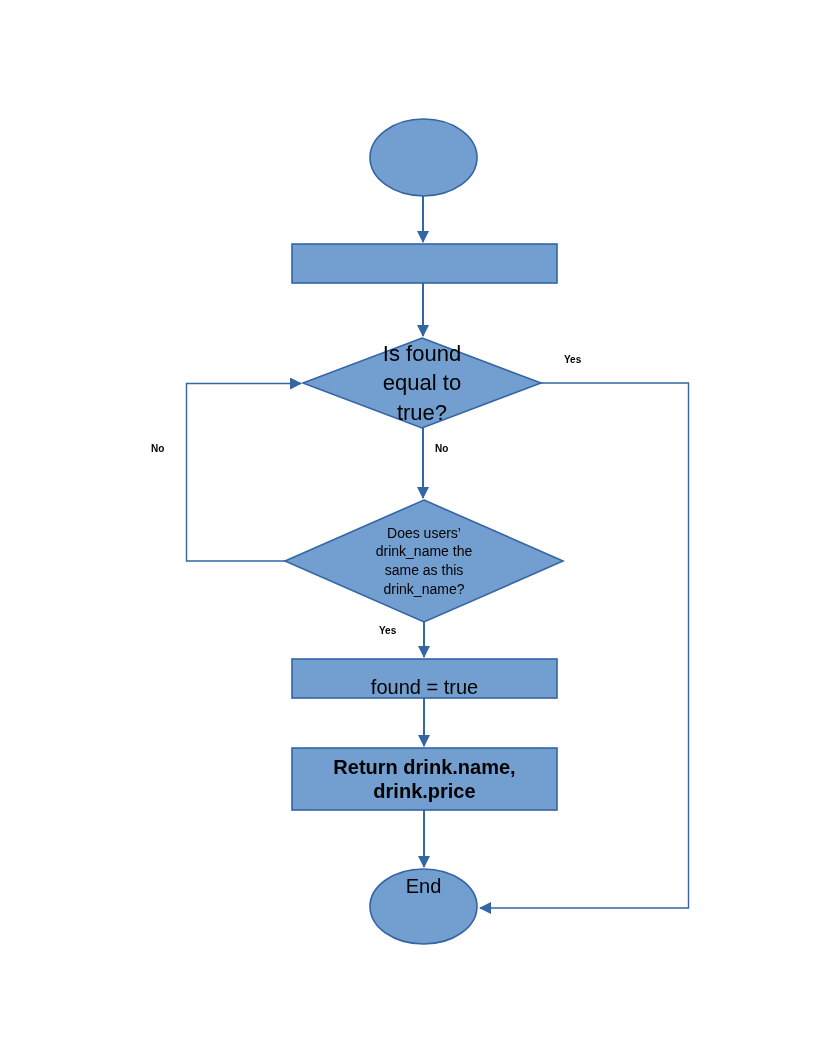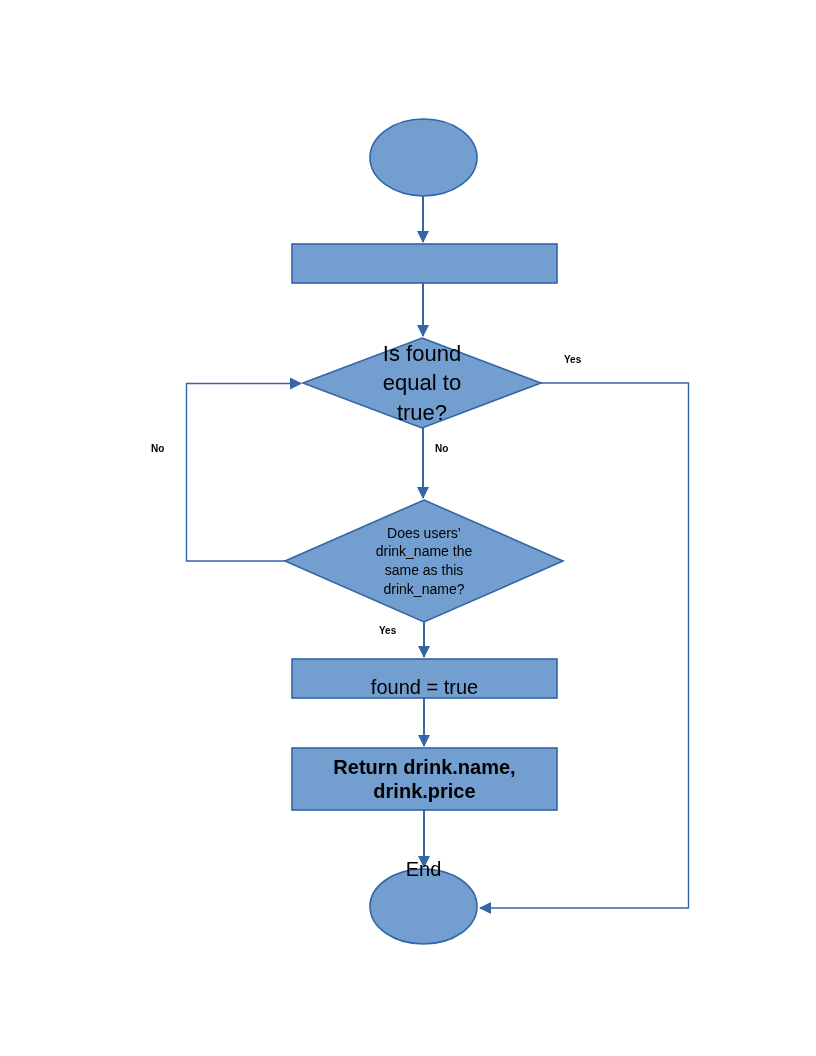--- a/index.html
+++ b/index.html
@@ -97,20 +97,20 @@
   <div class="node-label fs-14" style="left:285px; top:500px; width:278px; height:122px;">Does users’
 drink_name the
 same as this
 drink_name?</div>
 
   <div class="node-label fs-20" style="left:292px; top:659px; width:265px; height:39px;margin-top:8px;">found = true</div>
 
   <div class="node-label fs-20" style="left:292px; top:748px; width:265px; height:62px;font-weight:bold;">Return drink.name,
 drink.price</div>
 
-  <div class="node-label fs-20" style="left:370px; top:831px; width:107px; height:75px;text-align:center;">End</div>
+  <div class="node-label fs-20" style="left:370px; top:848px; width:107px; height:75px;text-align:center;">End</div>
 
   <div class="edge-label" style="left:564px; top:354px;">Yes</div>
   <div class="edge-label" style="left:435px; top:443px;">No</div>
   <div class="edge-label" style="left:151px; top:443px;">No</div>
   <div class="edge-label" style="left:379px; top:625px;">Yes</div>
 
 </div>
 
 </body></html>

